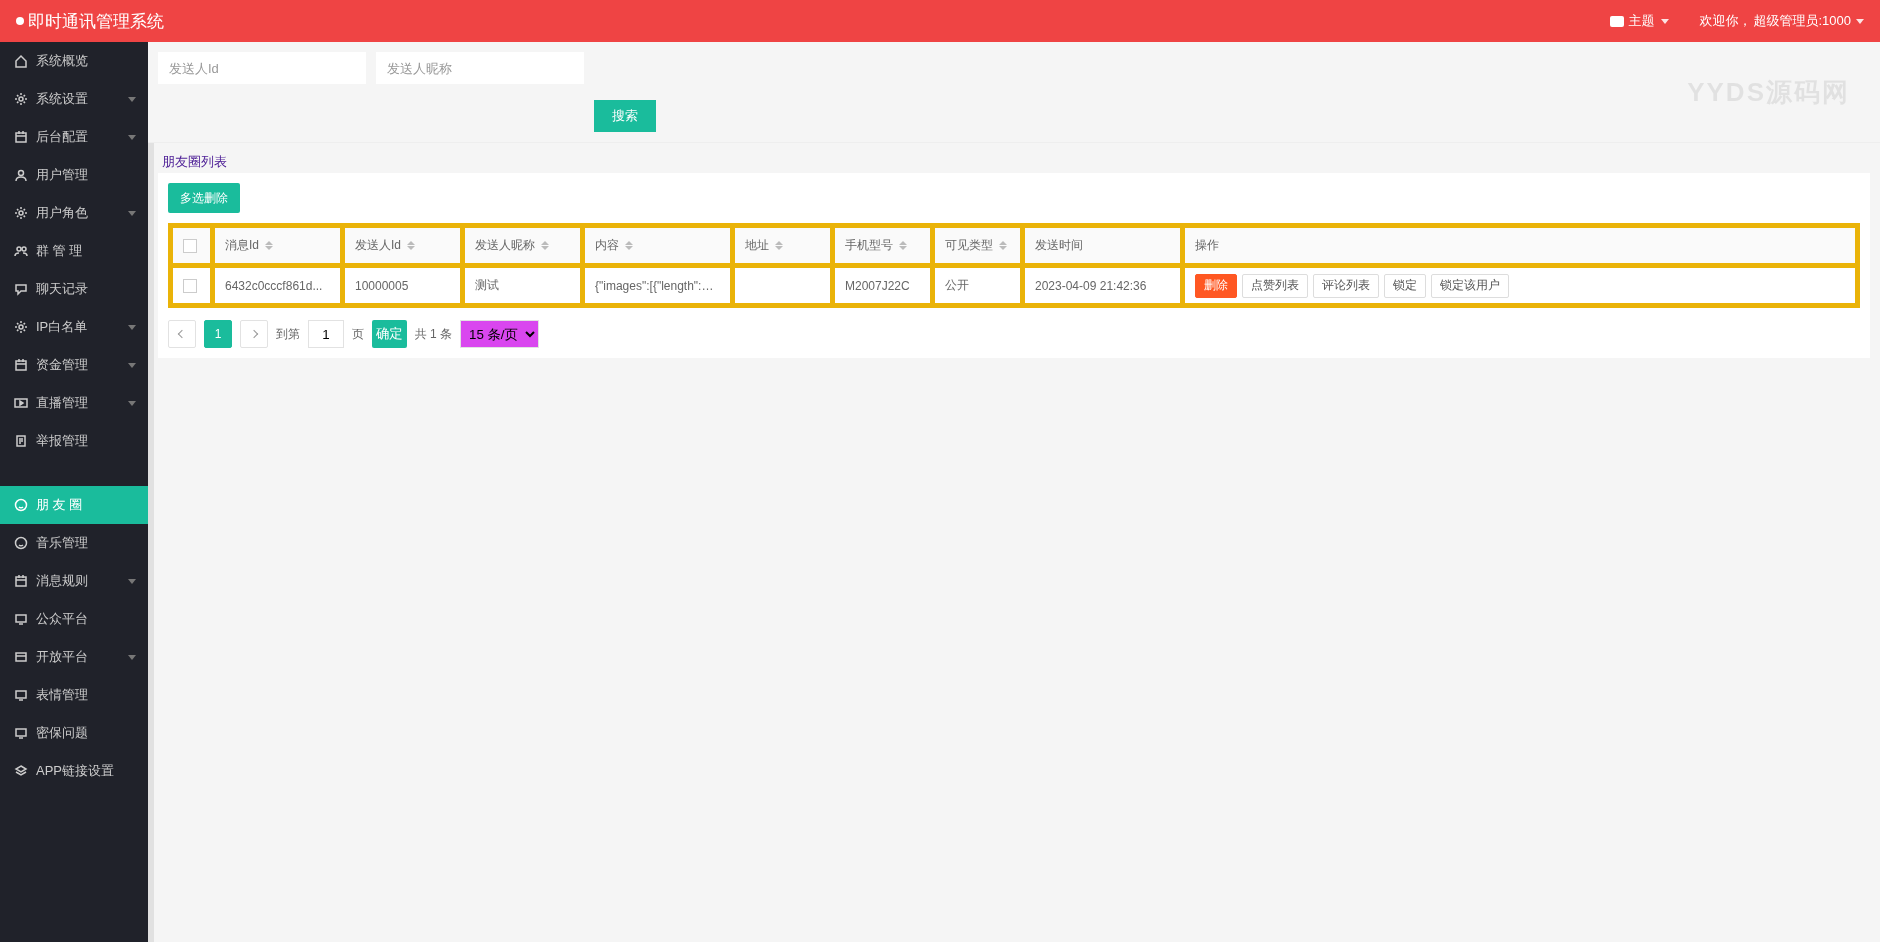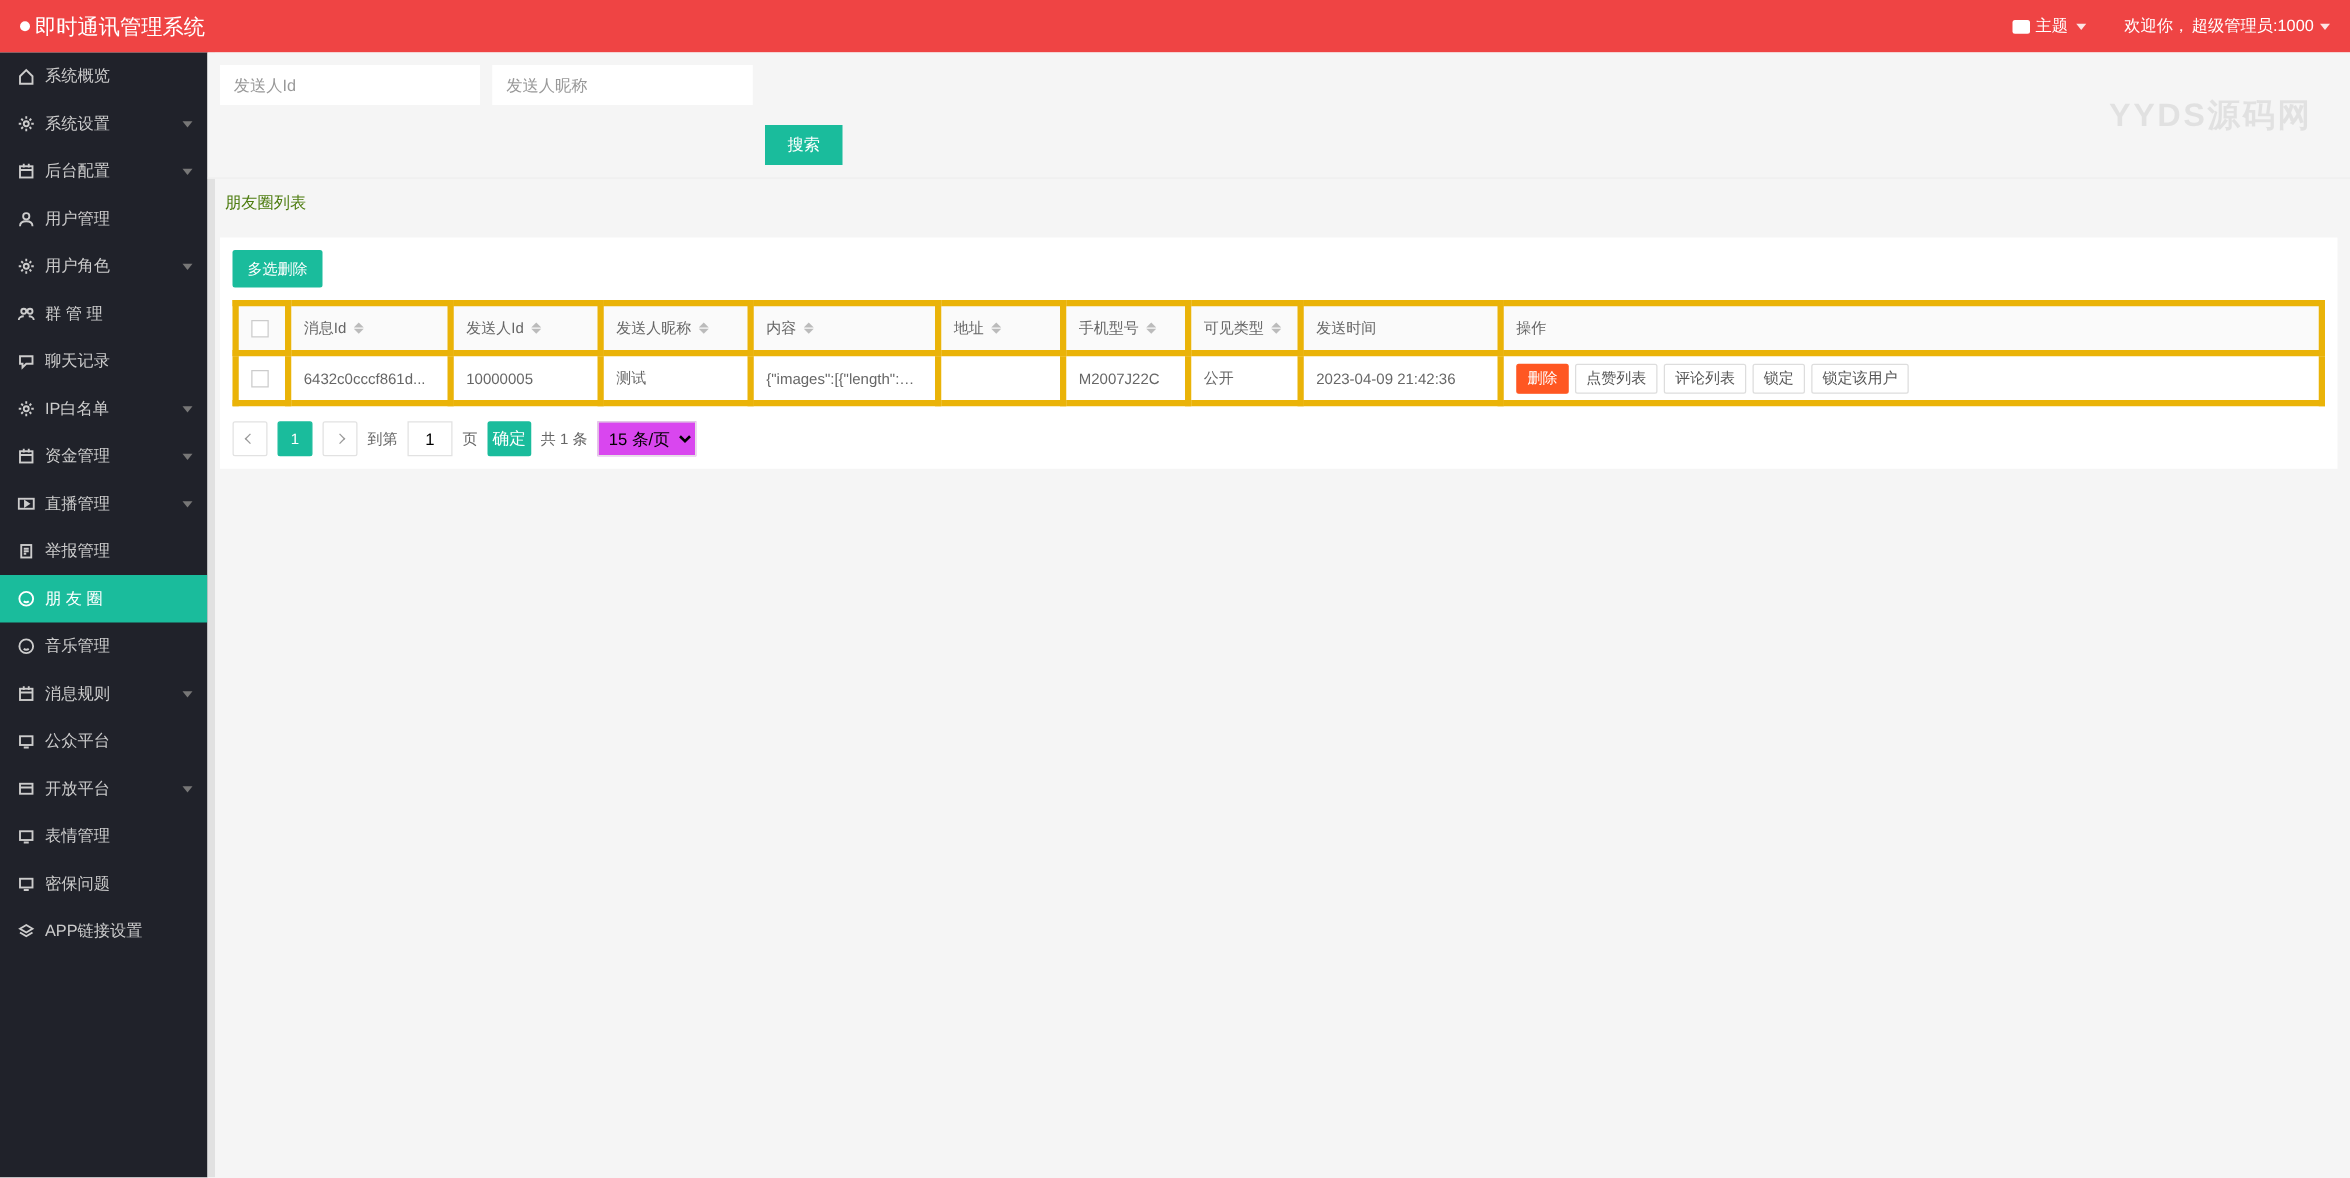--- a/index.html
+++ b/index.html
@@ -13,38 +13,38 @@
 .header-right { display: flex; align-items: center; gap: 30px; font-size: 13px; }
 .theme-btn { display: flex; align-items: center; gap: 4px; cursor: pointer; padding-left: 33px; }
 .theme-ico { width: 14px; height: 11px; background: #fff; display: inline-block; border-radius: 2px; }
 .caret-down { width: 0; height: 0; border-left: 4px solid transparent; border-right: 4px solid transparent; border-top: 5px solid rgba(255,255,255,0.85); display: inline-block; margin-left: 3px; }
 .welcome { display: flex; align-items: center; gap: 2px; }
 
 
 .body { display: flex; flex: 1; min-height: 0; }
 
 
-.sidebar { width: 166px; background: #20222a; color: #ccc; display: flex; flex-direction: column; overflow-y: auto; }
+.sidebar { width: 148px; background: #20222a; color: #ccc; display: flex; flex-direction: column; overflow-y: auto; }
 .nav-item { height: 38px; display: flex; align-items: center; padding: 0 14px; cursor: pointer; gap: 8px; font-size: 13px; position: relative; }
-.nav-item.active { background: #1abc9c; color: #fff; }
+.nav-item.active { background: #1abc9c; color: #fff; margin-top: 26px; }
 .nav-caret { position: absolute; right: 12px; width: 0; height: 0; border-left: 4px solid transparent; border-right: 4px solid transparent; border-top: 5px solid #777; }
 .nav-ico { width: 14px; height: 14px; display: inline-flex; align-items: center; justify-content: center; flex-shrink: 0; }
 .nav-ico svg { width: 14px; height: 14px; stroke: currentColor; fill: none; stroke-width: 1.5; }
 
 
 .main { flex: 1; background: #f5f5f5; overflow-y: auto; position: relative; }
 .scrollbar-track { position: absolute; left: 0; top: 0; width: 6px; height: 100%; background: rgba(0,0,0,0.08); }
 .filter-bar { padding: 10px; display: flex; gap: 10px; border-bottom: 1px solid #eee; background: #f5f5f5; position: relative; }
 .input-txt { height: 32px; width: 208px; border: 1px solid #fff; background: #fff; padding: 0 10px; font-size: 13px; outline: none; }
 .input-txt::placeholder { color: #999; }
 .btn-search { height: 32px; padding: 0 18px; background: #1abc9c; color: #fff; border: none; cursor: pointer; font-size: 13px; margin-top: 48px; }
 .watermark { position: absolute; right: 30px; top: 50%; transform: translateY(-50%); font-size: 26px; color: rgba(0,0,0,0.08); font-weight: bold; letter-spacing: 2px; pointer-events: none; }
 
 .content-block { margin: 10px; }
-.block-title { font-size: 13px; color: #4d7c0f; margin: 8px 4px 19px; }
+.block-title { font-size: 13px; color: #4c1d95; margin: 8px 4px 2px; }
 .panel { background: #fff; padding: 10px; }
 
 .btn-multidel { background: #1abc9c; color: #fff; border: none; height: 30px; padding: 0 12px; font-size: 12px; cursor: pointer; border-radius: 2px; }
 
 
 .tbl { width: 100%; border-collapse: collapse; margin-top: 10px; table-layout: fixed; }
 .tbl th, .tbl td { border: 5px solid #eab308; padding: 0 10px; height: 40px; font-size: 12px; color: #666; text-align: left; overflow: hidden; text-overflow: ellipsis; white-space: nowrap; }
 .tbl th { background: #fafafa; font-weight: normal; }
 .col-chk { width: 42px; text-align: center; }
 .chk { width: 14px; height: 14px; border: 1px solid #ccc; background: #fff; display: inline-block; vertical-align: middle; }

